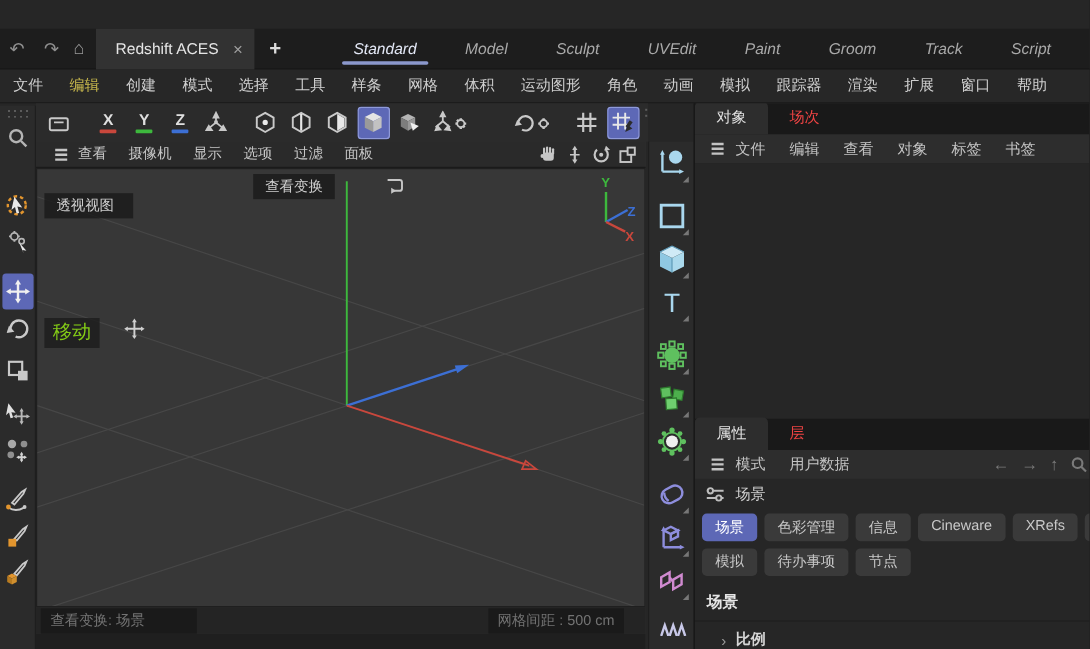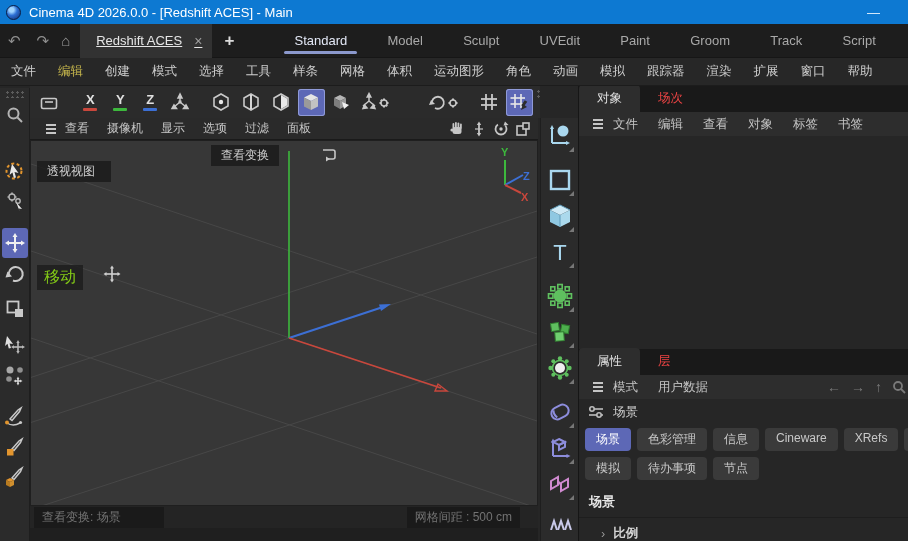--- a/index.html
+++ b/index.html
@@ -15,25 +15,25 @@
     background:radial-gradient(circle at 35% 30%, #9fd4ff 0 18%, #2c6fd4 45%, #122a66 100%);
     border:1px solid #0a1c44; }
   .win-min { margin-left:auto; margin-right:28px; color:#eaf4ff; font-size:13px; }
 
   
   #tabbar { left:0; top:24px; width:908px; height:34px; background:#1d1d1d;
     display:flex; align-items:center; font-size:13px; border-bottom:1px solid #161616; }
   .hist { color:#8f8f8f; font-size:15px; padding:0 8px; }
   .home { color:#9a9a9a; font-size:15px; padding:0 10px 0 4px; }
   .doc-tab { height:34px; background:#323232; display:flex; align-items:center;
-    padding:0 10px 0 16px; color:#e6e6e6; gap:12px;text-decoration:underline; }
+    padding:0 10px 0 16px; color:#e6e6e6; gap:12px; }
   .doc-close { color:#9f9f9f; font-size:14px; }
   .new-tab { color:#dcdcdc; font-size:17px; font-weight:bold; padding:0 12px; }
   .layouts { display:flex; flex:1; justify-content:space-around; padding:0 12px 0 28px; }
-  .layout-tab { position:relative; color:#a9a9a9; padding:8px 4px; }
+  .layout-tab { position:relative; color:#a9a9a9; padding:8px 4px;font-style:italic; }
   .layout-tab.active { color:#e3e8f6; }
   .layout-tab.active::after { content:""; position:absolute; left:-6px; right:-6px;
     bottom:2px; height:3px; background:#8b98cc; border-radius:2px; }
 
   
   #menubar { left:0; top:58px; width:908px; height:28px; background:#272727;
     display:flex; align-items:center; font-size:12.5px; color:#cfcfcf;
     border-bottom:1px solid #1c1c1c; }
   #menubar span { padding:0 11px; }
   #menubar .hl { color:#c9b94d; }
@@ -114,25 +114,20 @@
   .group .gl { color:#9a9a9a; font-weight:normal; }
 
   svg { display:block; }
   text { font-family:"Liberation Sans","DejaVu Sans",sans-serif; }
 </style>
 </head>
 <body>
 
 <div id="stage">
 
-  <div id="titlebar" class="abs">
-    <span class="app-logo"></span>
-    <span>Cinema 4D 2026.0.0 - [Redshift ACES] - Main</span>
-    <span class="win-min">—</span>
-  </div>
 
   <div id="tabbar" class="abs">
     <span class="hist">↶</span>
     <span class="hist">↷</span>
     <span class="home">⌂</span>
     <div class="doc-tab">
       <span>Redshift ACES</span>
       <span class="doc-close">×</span>
     </div>
     <span class="new-tab">+</span>

